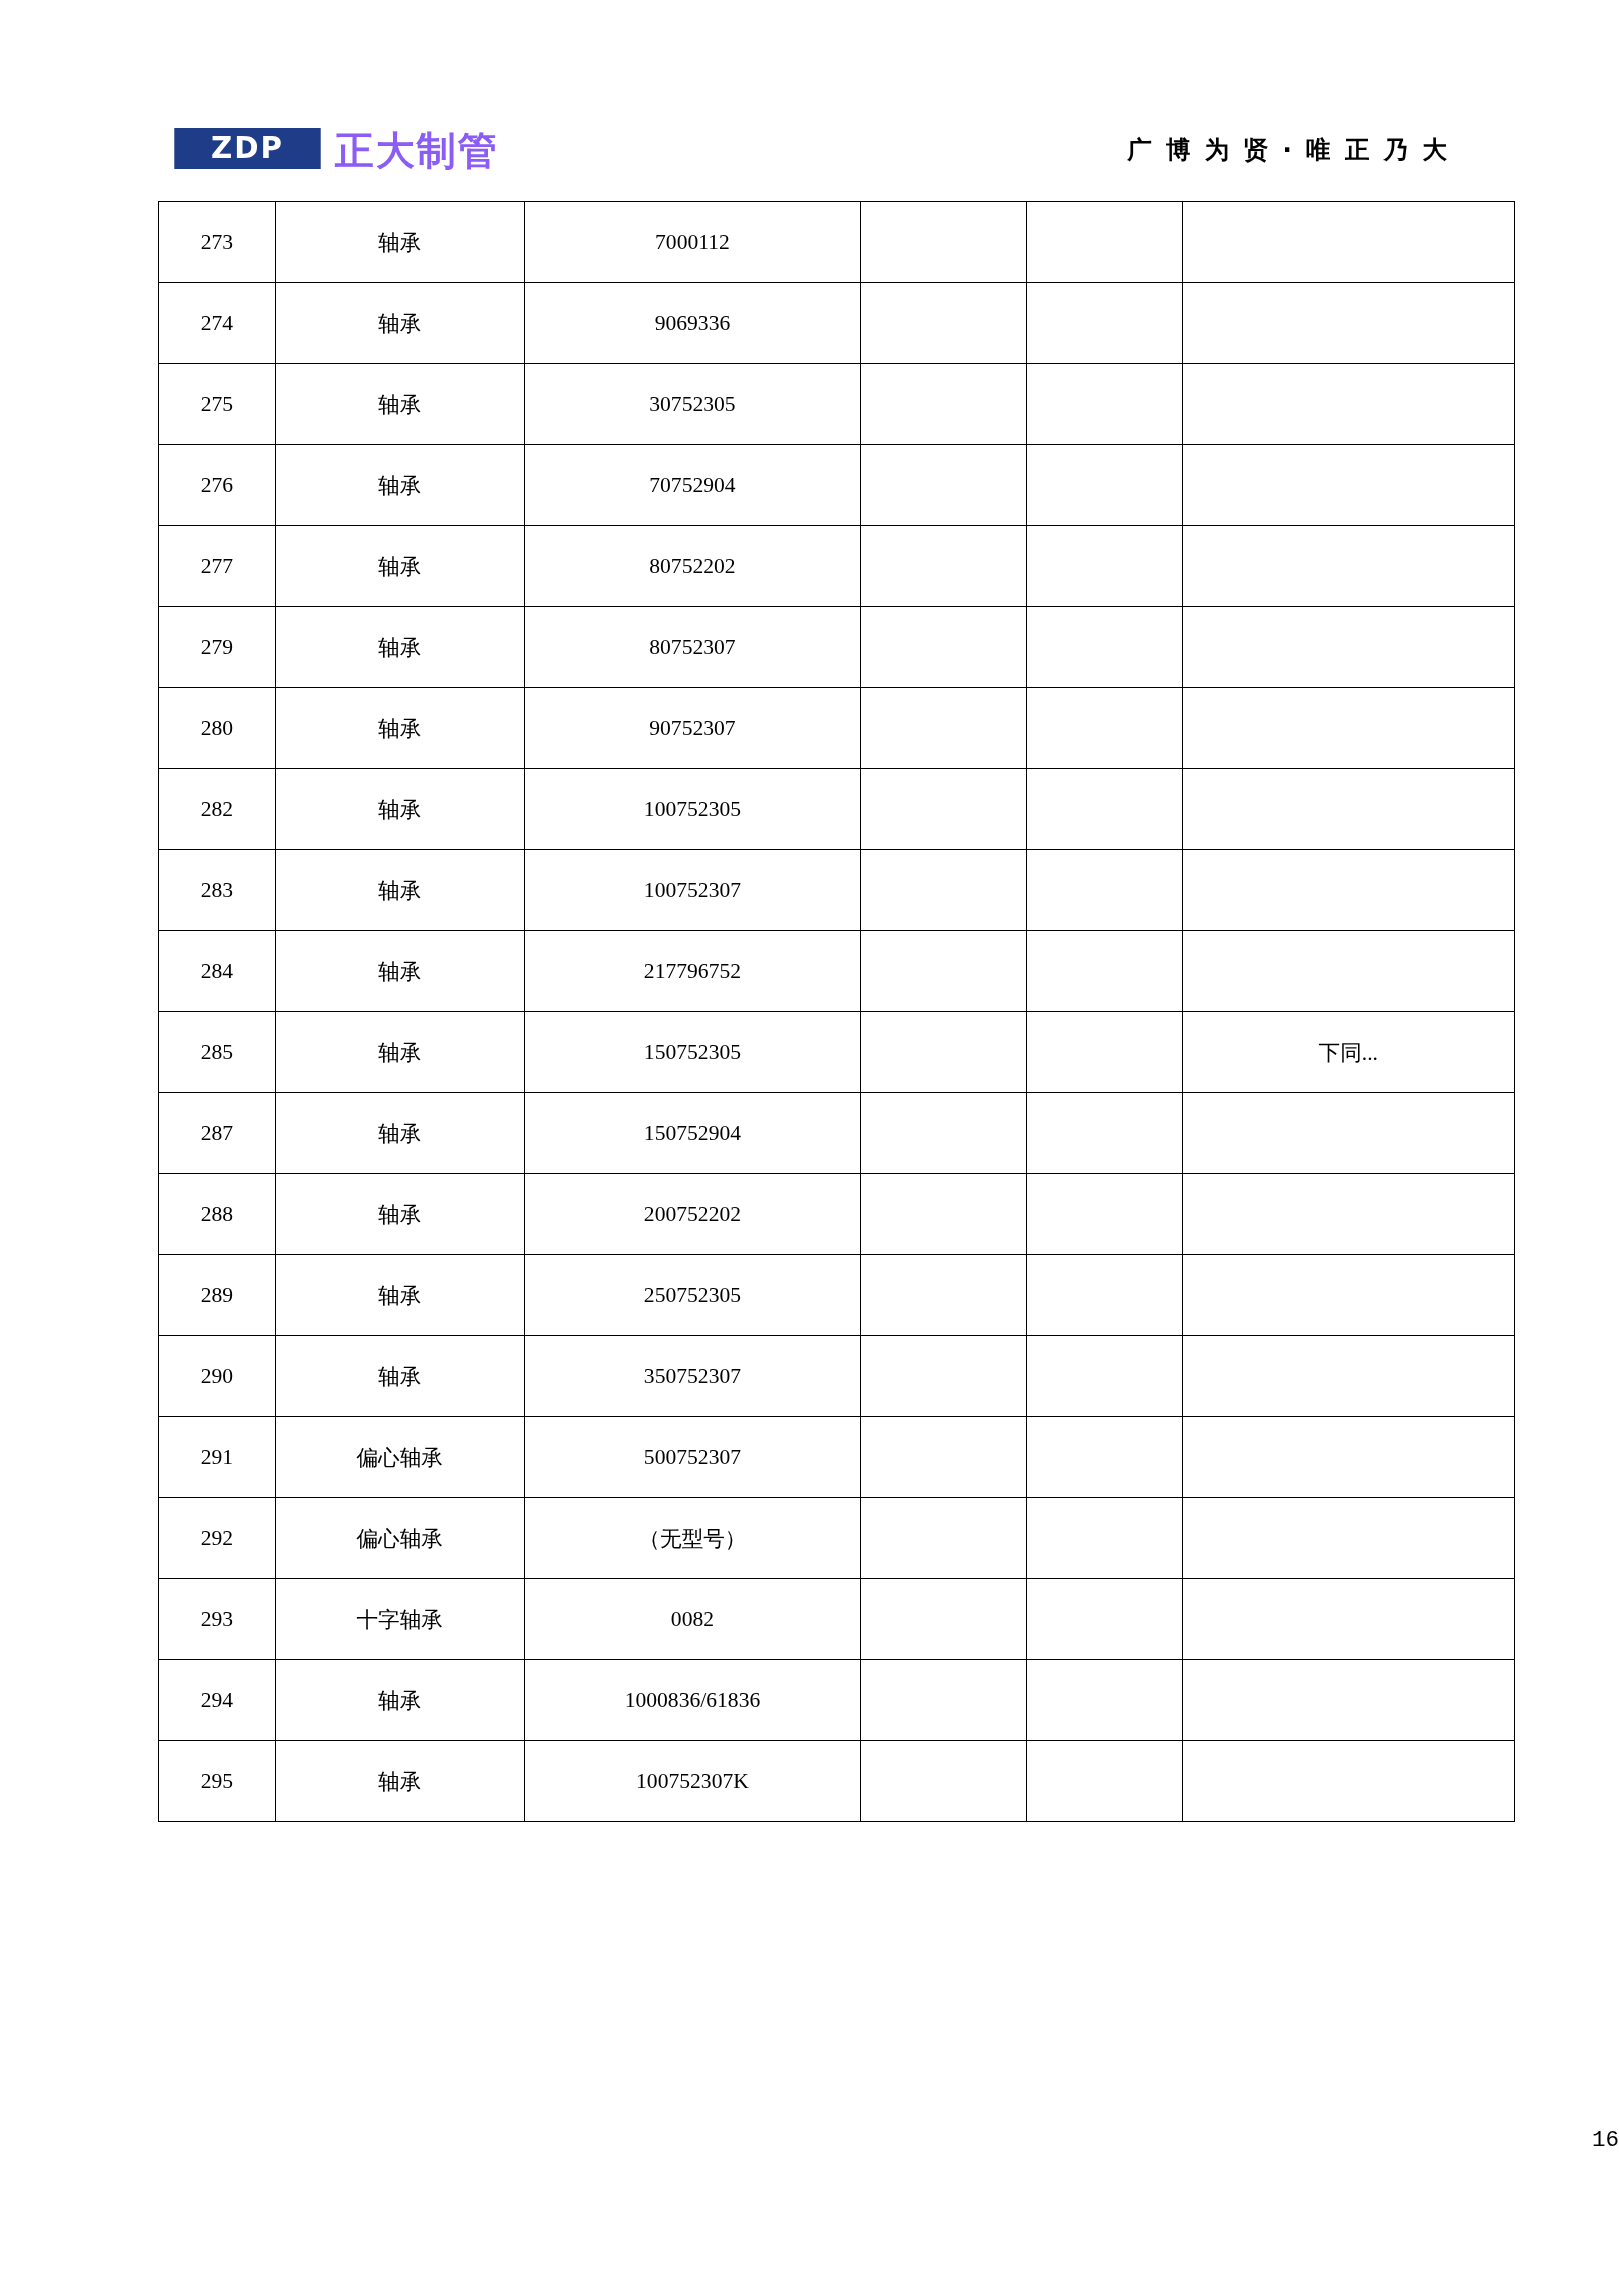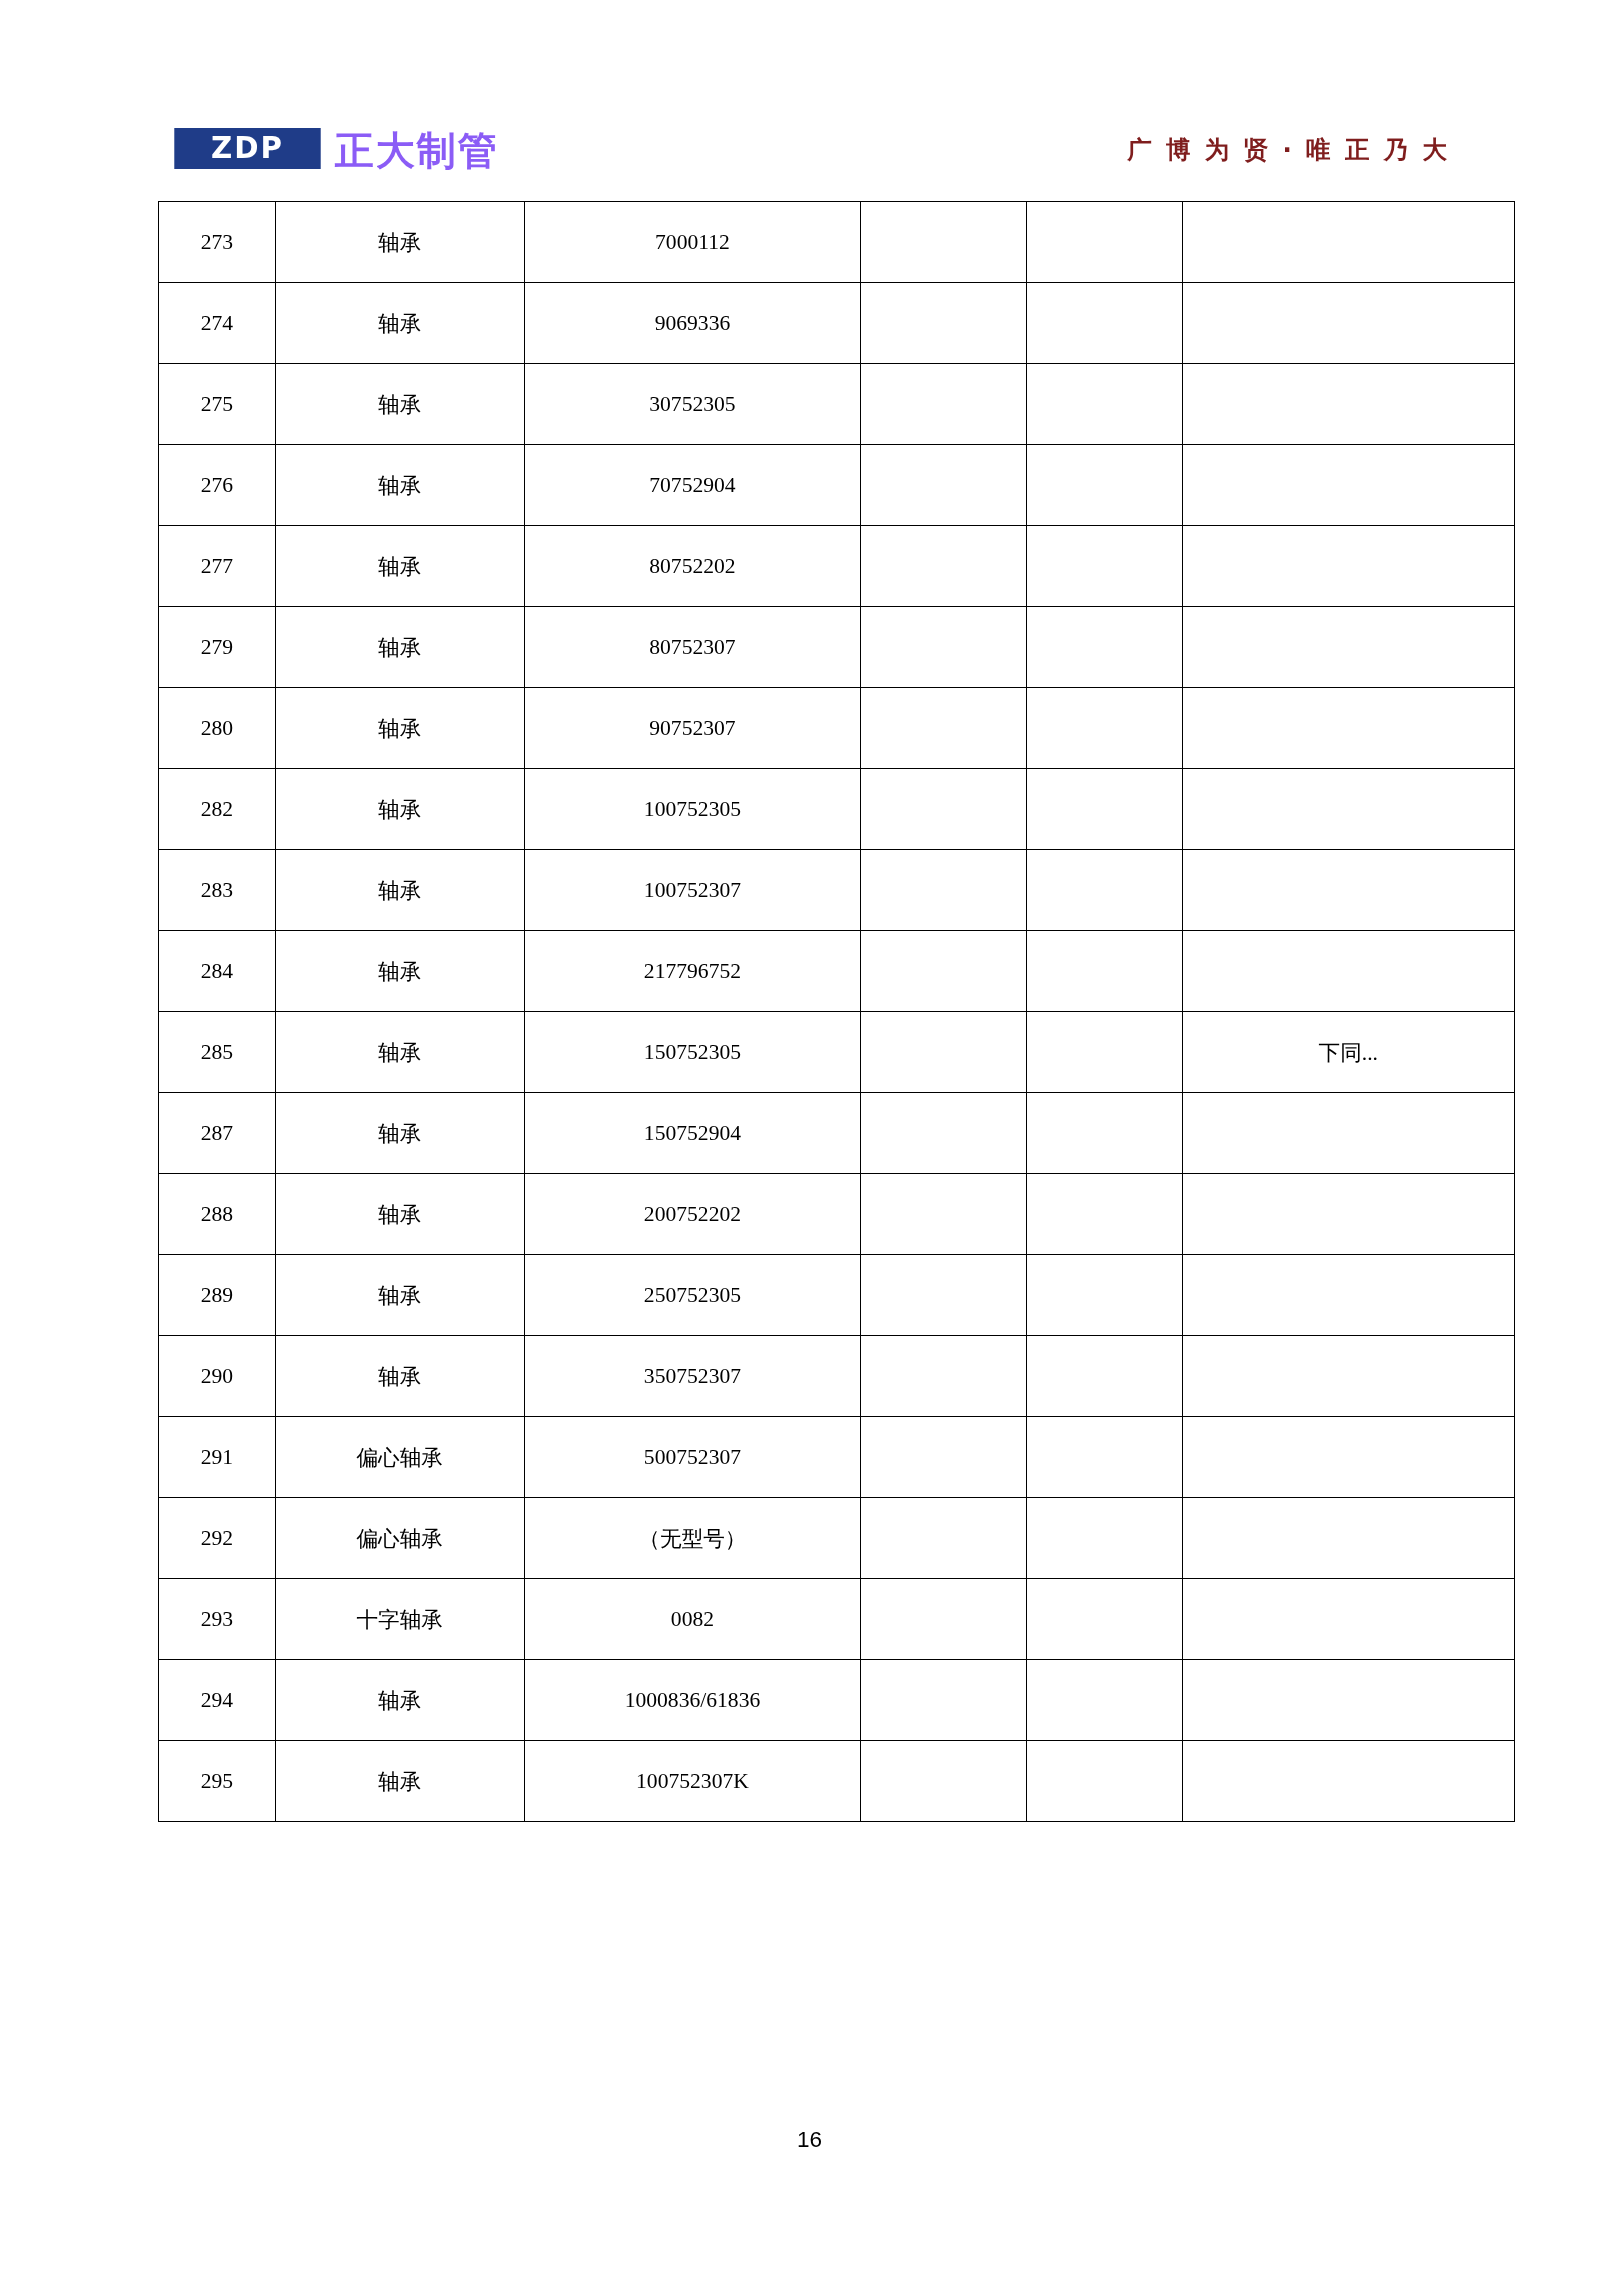--- a/index.html
+++ b/index.html
@@ -50,21 +50,21 @@
     font-size: 39px;
     letter-spacing: 2px;
     color: #8b5cf6;
     line-height: 1;
   }
   .slogan {
     font-family: "DejaVu Sans", sans-serif;
     font-weight: bold;
     font-size: 24.5px;
     letter-spacing: 2.9px;
-    color: #7f1d1d;
+    color: #000000;
     line-height: 1;
     white-space: nowrap;
   }
 
   
   .table-wrap {
     position: absolute;
     left: 158px;
     top: 201px;
     width: 1304px;
@@ -89,23 +89,23 @@
   td.c-qty   { width: 157px; }
   td.c-unit  { width: 147px; }
   td.c-note  { width: 323px; font-family: "DejaVu Sans", sans-serif; font-size: 22.5px; }
 
   
   .footer {
     position: absolute;
     left: 0;
     right: 0;
     top: 2127px;
-    text-align: center;
+    text-align: right;
     font-size: 22.5px;
-    font-family: Liberation Sans, sans-serif;
+    font-family: Liberation Mono, monospace;
   }
 </style>
 </head>
 <body>
 
 <div class="page">
 
   <div class="header">
     <div class="logo-wrap">
       <span class="logo-mark">

